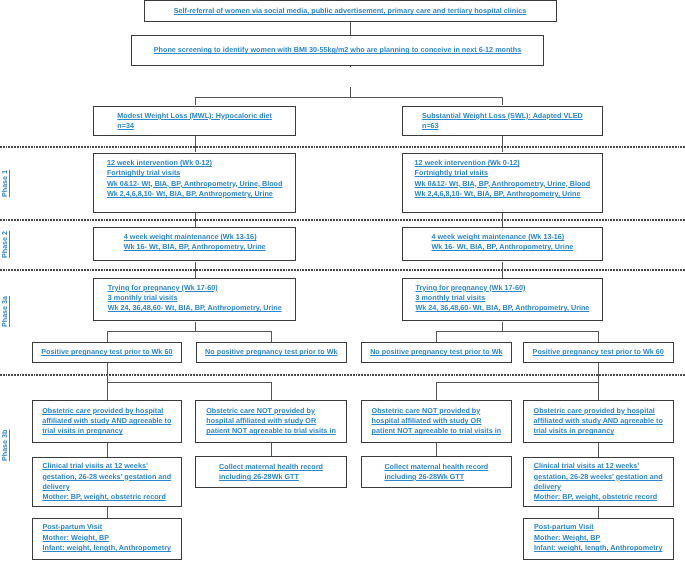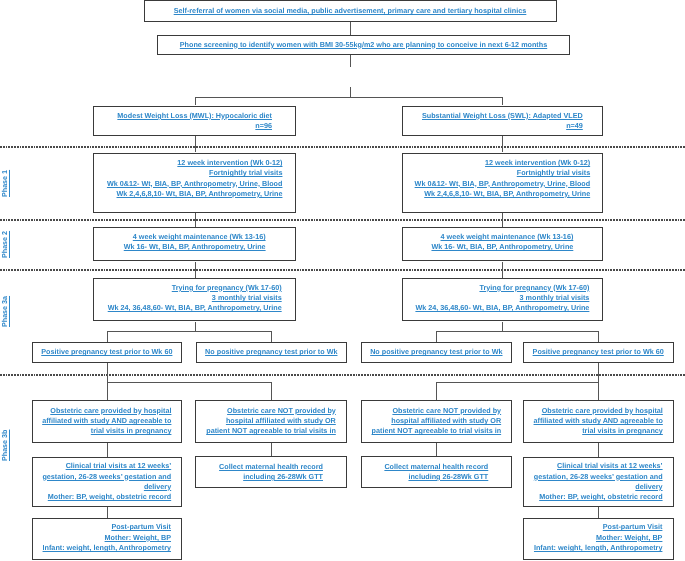--- a/index.html
+++ b/index.html
@@ -1,20 +1,20 @@
 <!DOCTYPE html>
 <html><head>
 <meta charset="utf-8">
 <style>
   html,body{margin:0;padding:0;background:#ffffff;}
   body{width:685px;height:561px;overflow:hidden;font-family:"Liberation Sans",sans-serif;
         -webkit-font-smoothing:antialiased;text-rendering:geometricPrecision;}
   #stage{position:relative;width:685px;height:561px;background:#fff;}
   .box{position:absolute;box-sizing:border-box;border:1.1px solid #3a3a3a;background:#fff;
-       display:flex;align-items:center;justify-content:center;text-align:right;}
+       display:flex;align-items:center;justify-content:center;text-align:left;}
   .box .tx{color:#2e87c9;font-weight:bold;font-size:7.22px;line-height:10.3px;
            text-decoration:underline;text-underline-offset:1px;white-space:pre-line;
            position:relative;top:var(--ty,0px);}
   .vline{position:absolute;background:#555;width:1px;}
   .hline{position:absolute;background:#555;height:1px;}
   .dash{position:absolute;height:2px;left:0;width:685px;line-height:0;}
   .dash svg{display:block;}
   .phase{position:absolute;color:#2e87c9;font-weight:bold;font-size:7.17px;line-height:8px;
          text-decoration:underline;text-underline-offset:0px;white-space:nowrap;
          writing-mode:vertical-rl;transform:rotate(180deg);text-align:center;}
@@ -82,31 +82,31 @@
   <div class="vline" style="left:106.9px;top:442.9px;height:13.7px"></div>
   <div class="vline" style="left:271.3px;top:442.9px;height:13.2px"></div>
   <div class="vline" style="left:436.3px;top:442.9px;height:13.2px"></div>
   <div class="vline" style="left:598.2px;top:442.9px;height:13.7px"></div>
   <div class="vline" style="left:106.9px;top:506.4px;height:11.4px"></div>
   <div class="vline" style="left:598.2px;top:506.4px;height:11.4px"></div>
 
   <div class="box" style="left:143.5px;top:0px;width:413px;height:22.4px">
     <span class="tx">Self-referral of women via social media, public advertisement, primary care and tertiary hospital clinics</span>
     </div>
-  <div class="box" style="left:157px;top:34.8px;width:413px;height:20px">
+  <div class="box" style="left:131px;top:34.8px;width:413px;height:31px">
     <span class="tx">Phone screening to identify women with BMI 30-55kg/m2 who are planning to conceive in next 6-12 months</span>
     </div>
 
   <div class="box" style="left:93.4px;top:105.9px;width:202.6px;height:30.6px">
     <span class="tx">Modest Weight Loss (MWL): Hypocaloric diet
-n=96</span>
+n=34</span>
     </div>
   <div class="box" style="left:401.6px;top:105.9px;width:201.6px;height:30.6px">
     <span class="tx">Substantial Weight Loss (SWL): Adapted VLED
-n=49</span>
+n=63</span>
     </div>
 
   <div class="box" style="left:93.4px;top:152.6px;width:202.6px;height:60px;--ty:-4px">
     <span class="tx">12 week intervention (Wk 0-12)
 Fortnightly trial visits
 Wk 0&amp;12- Wt, BIA, BP, Anthropometry, Urine, Blood
 Wk 2,4,6,8,10- Wt, BIA, BP, Anthropometry, Urine</span>
     </div>
   <div class="box" style="left:401.6px;top:152.6px;width:201.6px;height:60px;--ty:-4px">
     <span class="tx">12 week intervention (Wk 0-12)

